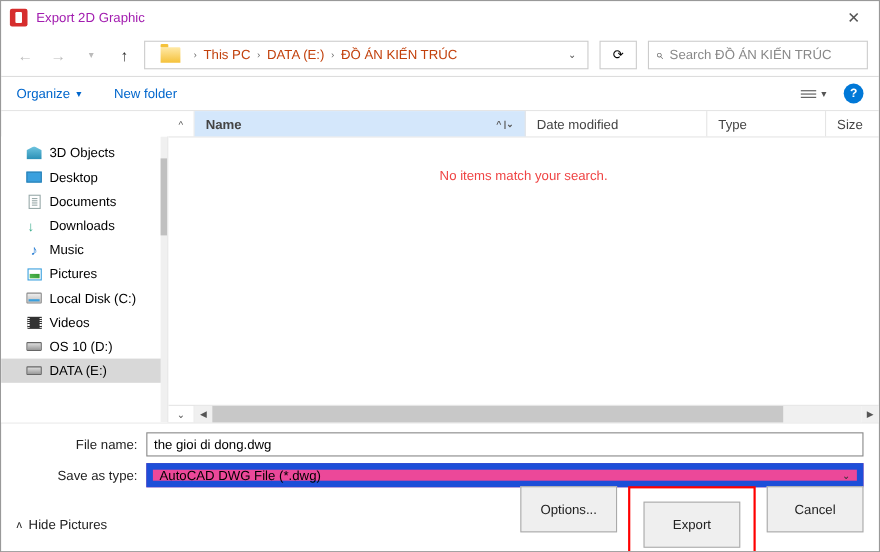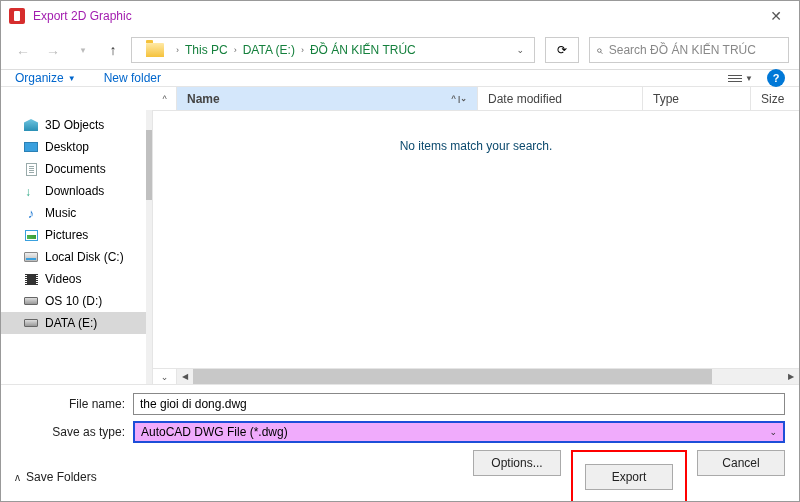--- a/index.html
+++ b/index.html
@@ -11,27 +11,27 @@
   .title-text { flex: 1; color: #a21caf; }
   .close-btn { width: 30px; height: 30px; text-align: center; line-height: 30px; color: #555; cursor: pointer; font-size: 14px; }
   
   .navbar { height: 38px; display: flex; align-items: center; padding: 0 10px; gap: 6px; }
   .nav-arrow { width: 24px; height: 24px; color: #bbb; display: flex; align-items: center; justify-content: center; font-size: 14px; }
   .nav-arrow.up { color: #333; }
   .folder-icon { width: 18px; height: 14px; background: linear-gradient(#ffe9a6,#f5c23b); border-radius: 1px 1px 0 0; position: relative; margin: 0 6px 0 8px; }
   .folder-icon::before { content: ''; position: absolute; top: -3px; left: 0; width: 7px; height: 3px; background: #f5c23b; border-radius: 1px 1px 0 0; }
   .breadcrumb { flex: 1; border: 1px solid #ccc; height: 26px; display: flex; align-items: center; padding: 0 6px; gap: 2px; }
   .bc-sep { color: #666; font-size: 9px; margin: 0 4px; }
-  .bc-item { color: #15803d; cursor: pointer; }
+  .bc-item { color: #c2410c; cursor: pointer; }
   .bc-drop { color: #555; font-size: 9px; margin-left: auto; padding: 0 4px; }
   .refresh { width: 34px; height: 26px; border: 1px solid #ccc; display: flex; align-items: center; justify-content: center; margin: 0 4px; }
   .searchbox { width: 200px; height: 26px; border: 1px solid #ccc; display: flex; align-items: center; padding: 0 6px; color: #888; }
   .search-icon { margin-right: 6px; font-size: 12px; color: #555; transform: scaleX(-1); }
   
-  .toolbar { height: 18px; border-top: 1px solid #ddd; border-bottom: 1px solid #e5e5e5; display: flex; align-items: center; padding: 0 14px; }
+  .toolbar { height: 32px; border-top: 1px solid #ddd; border-bottom: 1px solid #e5e5e5; display: flex; align-items: center; padding: 0 14px; }
   .tool-organize { color: #0066cc; cursor: pointer; display: flex; align-items: center; gap: 4px; }
   .tool-organize .tri { font-size: 8px; }
   .tool-newfolder { color: #0066cc; margin-left: 28px; cursor: pointer; }
   .tool-right { margin-left: auto; display: flex; align-items: center; gap: 10px; }
   .view-btn { display: flex; align-items: center; gap: 3px; color: #555; padding: 2px 4px; }
   .view-btn .lines { display: flex; flex-direction: column; gap: 2px; }
   .view-btn .lines span { width: 14px; height: 1px; background: #555; display: block; }
   .help-btn { width: 18px; height: 18px; border-radius: 50%; background: #0078d7; color: #fff; text-align: center; line-height: 18px; font-size: 11px; font-weight: bold; }
   
   .body { flex: 1; display: flex; min-height: 0; }
@@ -45,39 +45,39 @@
   
   .content { flex: 1; display: flex; flex-direction: column; min-width: 0; }
   .col-header { height: 24px; border-bottom: 1px solid #e5e5e5; display: flex; align-items: center; }
   .col-spacer { width: 24px; border-right: 1px solid #e5e5e5; height: 100%; display: flex; align-items: center; justify-content: center; color: #555; font-size: 9px; }
   .col { height: 100%; display: flex; align-items: center; padding: 0 10px; color: #444; border-right: 1px solid #e5e5e5; }
   .col-name { flex: 1; background: #d4e7fb; display: flex; align-items: center; justify-content: space-between; font-weight: bold; }
   .col-name .srt { font-size: 8px; color: #555; }
   .col-date { width: 165px; }
   .col-type { width: 108px; }
   .col-size { width: 48px; border-right: none; }
-  .filelist { flex: 1; display: flex; align-items: flex-start; justify-content: center; padding-top: 28px; color: #0c4a6e; }
+  .filelist { flex: 1; display: flex; align-items: flex-start; justify-content: center; padding-top: 28px; color: #ef4444; }
   .h-scroll { height: 16px; border-top: 1px solid #e5e5e5; display: flex; align-items: center; }
   .h-scroll-spacer { width: 24px; height: 100%; border-right: 1px solid #e5e5e5; display: flex; align-items: center; justify-content: center; color: #555; font-size: 9px; }
   .h-scroll-arrow { width: 16px; height: 100%; display: flex; align-items: center; justify-content: center; color: #555; font-size: 8px; background: #f0f0f0; }
   .h-scroll-track { flex: 1; background: #f0f0f0; height: 100%; position: relative; }
   .h-scroll-thumb { position: absolute; left: 0; top: 0; height: 100%; width: 88%; background: #c8c8c8; }
   
   .fields { padding: 8px 14px 4px; border-top: 1px solid #e5e5e5; }
   .field-row { display: flex; align-items: center; margin-bottom: 6px; gap: 8px; }
   .field-label { width: 110px; text-align: right; color: #222; }
   .field-input { flex: 1; height: 22px; border: 1px solid #888; padding: 0 6px; background: #fff; }
-  .field-select { flex: 1; height: 22px; border: 2px solid #1d4ed8; background: #f0abfc; display: flex; align-items: center; padding: 0 6px; justify-content: space-between; }
+  .field-select { flex: 1; height: 22px; border: 6px solid #1d4ed8; background: #ec4899; display: flex; align-items: center; padding: 0 6px; justify-content: space-between; }
   .field-select .dd { font-size: 9px; color: #333; }
   
   .footer { height: 48px; display: flex; align-items: center; padding: 0 14px; }
   .hide-folders { display: flex; align-items: center; gap: 6px; color: #222; cursor: pointer; }
   .hide-folders .chev { font-size: 10px; }
   .footer-btns { margin-left: auto; display: flex; gap: 10px; }
-  .btn { min-width: 88px; height: 26px; border: 1px solid #aaa; background: #efefef; display: flex; align-items: center; justify-content: center; color: #222; cursor: pointer; padding: 0 14px; }
+  .btn { min-width: 88px; height: 42px; border: 1px solid #aaa; background: #efefef; display: flex; align-items: center; justify-content: center; color: #222; cursor: pointer; padding: 0 14px; }
   .export-highlight { border: 2px solid #ff0000; padding: 12px; }
   
   .ico-3d { width:14px; height:12px; background:linear-gradient(#6fc5e0,#2a8fb5); clip-path: polygon(50% 0,100% 30%,100% 100%,0 100%,0 30%); }
   .ico-desktop { width:14px; height:10px; background:#3aa0de; border:1px solid #2a80b5; }
   .ico-doc { width:11px; height:13px; background:#fff; border:1px solid #9aa; position:relative; }
   .ico-doc::after { content:''; position:absolute; left:2px; top:2px; width:5px; height:1px; background:#9aa; box-shadow:0 2px 0 #9aa,0 4px 0 #9aa,0 6px 0 #9aa; }
   .ico-down { width:12px; height:12px; color:#3a8; font-weight:bold; }
   .ico-music { color:#2a7fd4; font-size:13px; }
   .ico-pic { width:13px; height:11px; background:#fff; border:1px solid #3aa0de; position:relative; }
   .ico-pic::after { content:''; position:absolute; left:1px; bottom:1px; width:9px; height:4px; background:linear-gradient(45deg,#5b5,#393); }
@@ -242,21 +242,21 @@
     <div class="field-select">
       <span>AutoCAD DWG File (*.dwg)</span>
       <span class="dd">⌄</span>
     </div>
   </div>
 </div>
 
 <div class="footer">
   <div class="hide-folders">
     <span class="chev">ʌ</span>
-    <span>Save Folders</span>
+    <span>Hide Pictures</span>
   </div>
   <div class="footer-btns">
     <div class="btn">Options...</div>
     <div class="export-highlight">
       <div class="btn">Export</div>
     </div>
     <div class="btn">Cancel</div>
   </div>
 </div>
 

